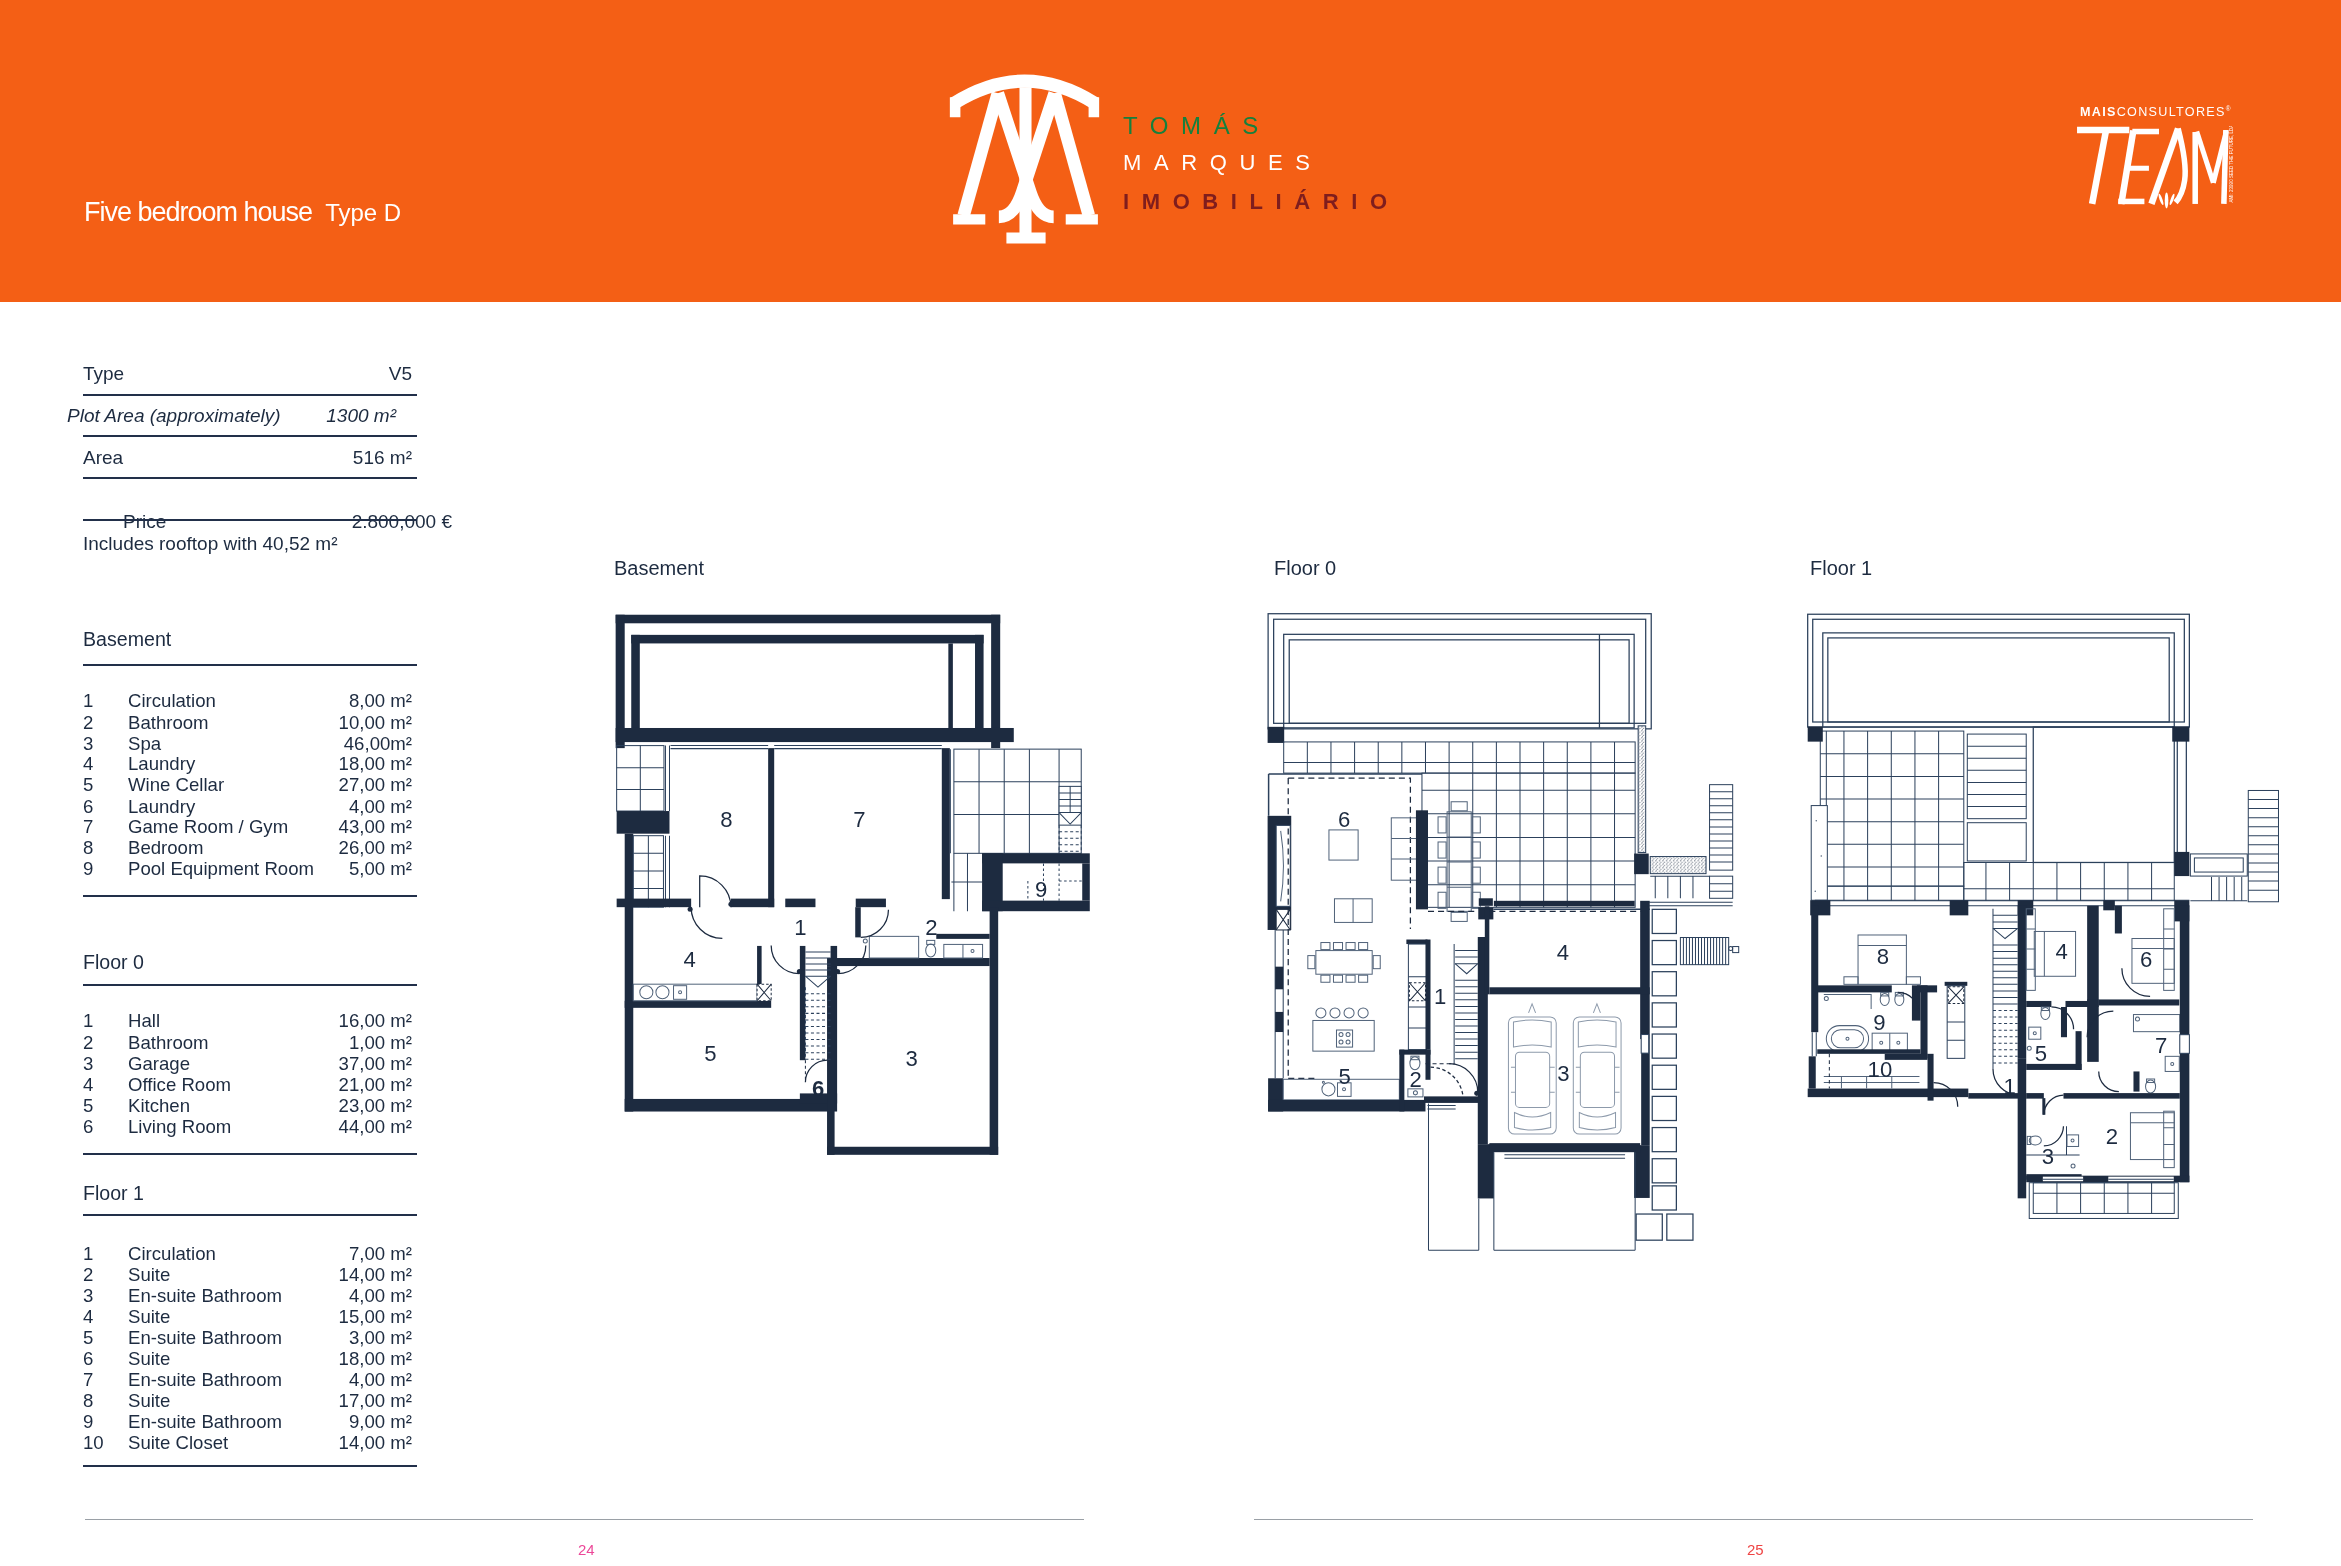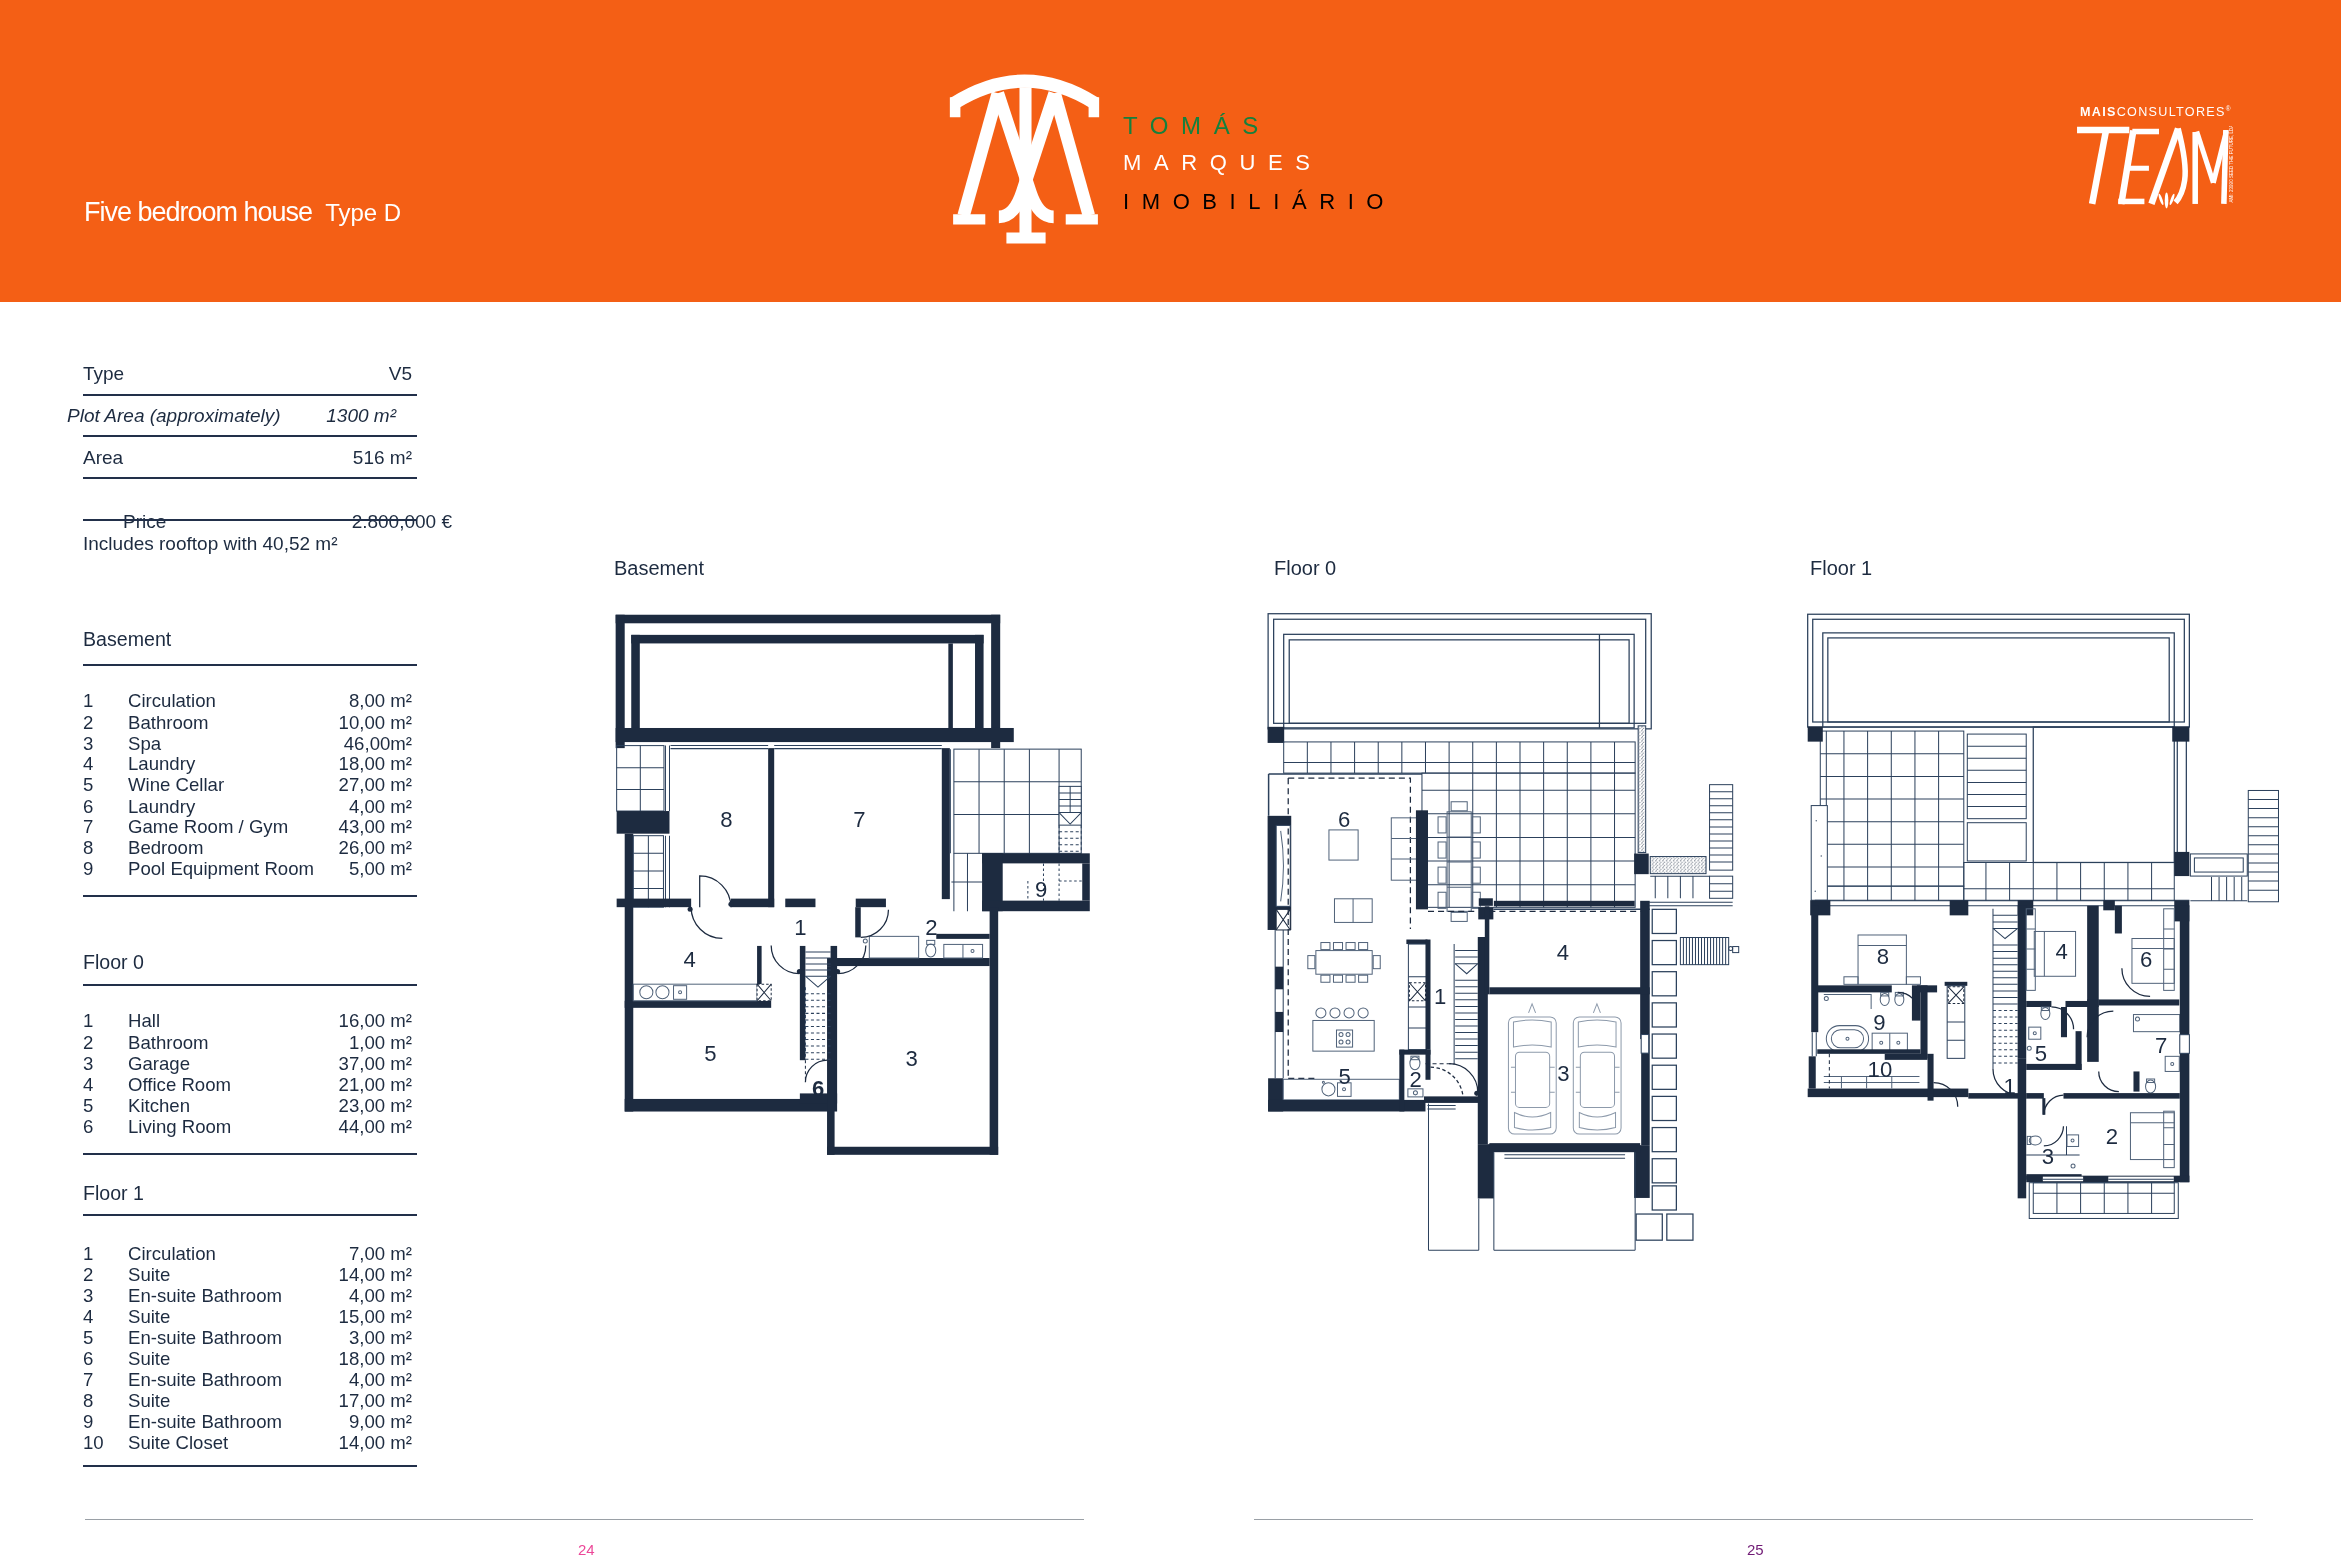--- a/index.html
+++ b/index.html
@@ -31,21 +31,21 @@
       <path d="M8 303 L72 303" stroke-width="20"></path>
       <path d="M210 52 L278 295" stroke-width="25"></path>
       <path d="M232 303 L296 303" stroke-width="20"></path>
       <path d="M97 52 L162 250 Q178 298 208 298" stroke-width="25"></path>
       <path d="M210 52 L145 250 Q129 298 99 298" stroke-width="25"></path>
     </g>
   </svg>
 
   <div class="abs" style="left:1123px;top:112px;font-size:24px;color:#15803d;letter-spacing:12.6px;">TOMÁS</div>
   <div class="abs" style="left:1123px;top:150px;font-size:22px;color:#ffffff;letter-spacing:12.6px;">MARQUES</div>
-  <div class="abs" style="left:1123px;top:189px;font-size:22px;color:#000000;letter-spacing:12.6px;">IMOBILIÁRIO</div>
+  <div class="abs" style="left:1123px;top:189px;font-size:22px;color:#7f1d1d;letter-spacing:12.6px;font-weight:bold;">IMOBILIÁRIO</div>
 
   <div class="abs" style="left:2080px;top:105px;font-size:12.6px;color:#ffffff;letter-spacing:1.3px;"><b>MAIS</b>CONSULTORES<span style="font-size:6.5px;vertical-align:super;">®</span></div>
   <svg class="abs" style="left:2077px;top:126px;" width="166" height="88" viewBox="0 0 330 175">
     <g stroke="#ffffff" fill="none">
       <path d="M0 8 L104 8" stroke-width="13"></path>
       <path d="M57 12 L30 155" stroke-width="13"></path>
       <path d="M112 9 L88 155" stroke-width="13"></path>
       <path d="M110 11 L163 11" stroke-width="11"></path>
       <path d="M97 84 L143 84" stroke-width="10"></path>
       <path d="M82 150 L134 150" stroke-width="11"></path>
@@ -898,16 +898,16 @@
 
       <text x="4185" y="2272">2</text>
 
       <text x="4058" y="2312">3</text>
     </g>
   </svg>
 
   <div class="abs" style="left:85px;top:1519px;width:999px;height:1px;background:#9aa0a6;"></div>
   <div class="abs" style="left:1254px;top:1519px;width:999px;height:1px;background:#9aa0a6;"></div>
   <div class="abs" style="left:578px;top:1541px;font-size:15px;color:#ec4899;">24</div>
-  <div class="abs" style="left:1747px;top:1541px;font-size:15px;color:#701a75;">25</div>
+  <div class="abs" style="left:1747px;top:1541px;font-size:15px;color:#ef4444;">25</div>
 
 </div>
 
 
 </body></html>

